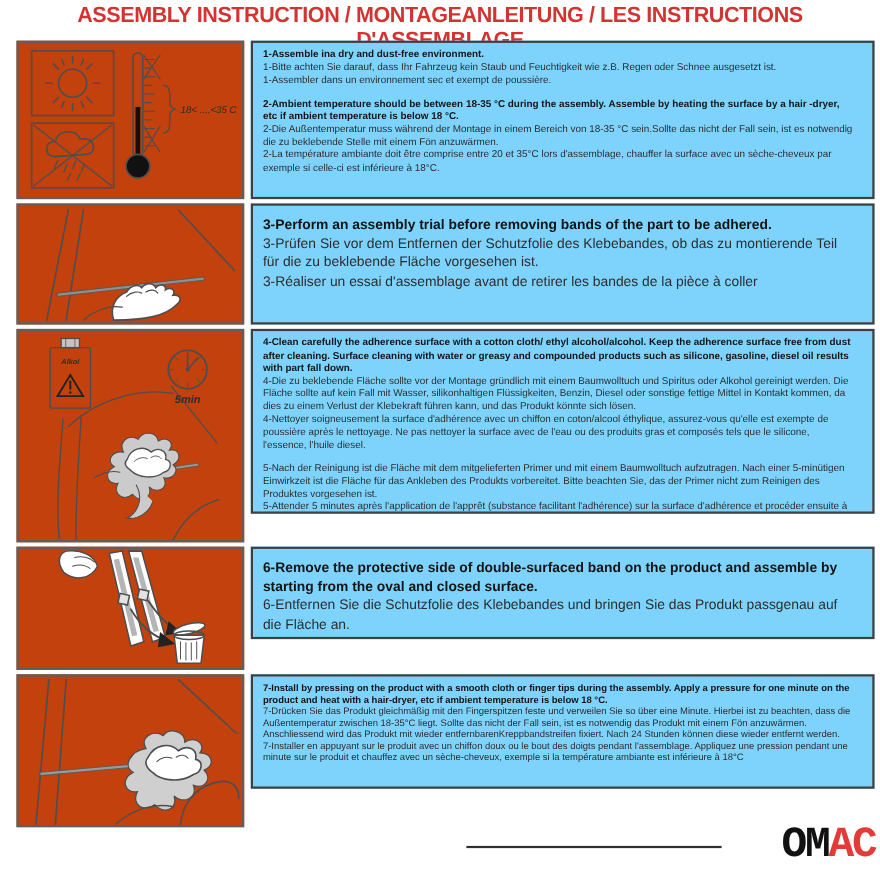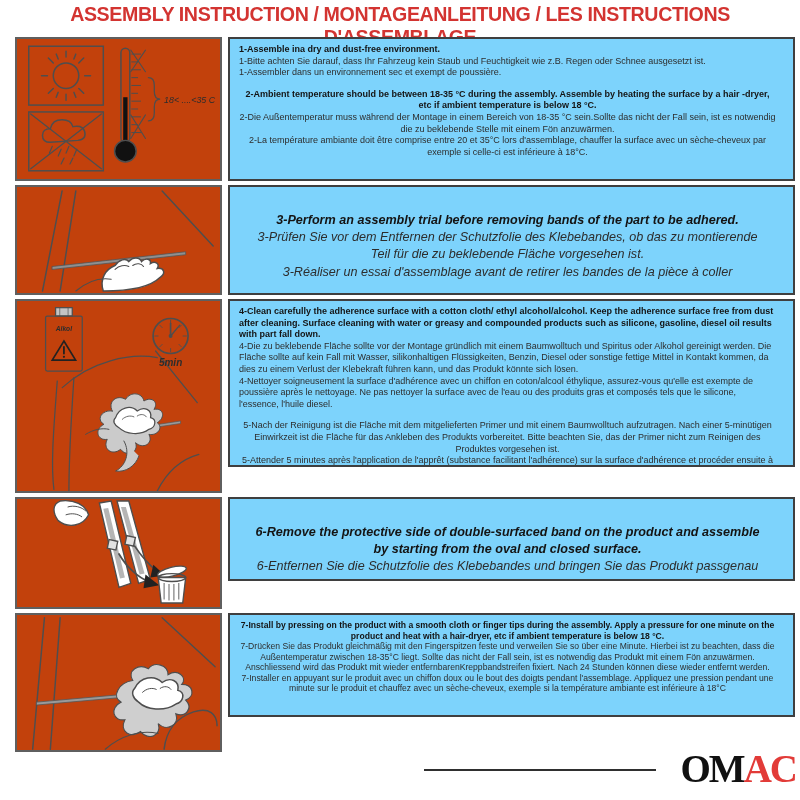--- a/index.html
+++ b/index.html
@@ -19,33 +19,33 @@
     position:absolute;top:3px;left:0;right:0;text-align:center;
     font-size:20px;font-weight:bold;color:var(--title-red);
     letter-spacing:-0.4px;transform:scaleX(0.98);
   }
   .sheet{position:absolute;top:37px;left:15px;width:780px;display:flex;flex-direction:column;gap:4px;}
   .row{display:flex;gap:6px;align-items:flex-start;}
   .cell-img{width:207px;flex:none;border:2px solid var(--border-gray);background:#c2410c;overflow:hidden;font-style:italic;}
   .cell-img svg{display:block;width:100%;height:100%;}
   .cell-text{flex:1;border:2px solid var(--border-dark);background:#7dd3fc;padding:5px 17px 2px 9px;overflow:hidden;}
   .sec{margin:0 0 10px 0;}
-  .sec:last-child{margin-bottom:0;text-align:center;}
+  .sec:last-child{margin-bottom:0;}
   p{margin:0;}
   .en{font-weight:bold;color:#141414;}
   .de,.fr{color:#2d2d2d;}
   .small p{font-size:9px;line-height:11.6px;}
   .large p{font-size:12.6px;line-height:17.2px;}
-  .large .sec{margin:16px;font-style:italic;}
+  .large .sec{margin:0;}
   .tiny p{font-size:8.6px;line-height:10.5px;}
   .pad-top{padding-top:9px;}
   .rule{position:absolute;left:424px;top:769px;width:232px;height:2px;background:#2f2f2f;}
   .logo{
     position:absolute;right:4px;top:749px;
-    font-family:Liberation Serif, serif;font-weight:bold;font-size:39px;
+    font-family:Liberation Mono, monospace;font-weight:bold;font-size:39px;
     letter-spacing:-2px;line-height:1;
   }
   .logo .blk{color:#111;}
   .logo .red{color:var(--logo-red);}
   text{font-family:"Liberation Sans",sans-serif;fill:#2d2d2d;}
 </style>
 </head>
 <body>
 
 <div class="title">ASSEMBLY INSTRUCTION / MONTAGEANLEITUNG / LES INSTRUCTIONS D'ASSEMBLAGE</div>

